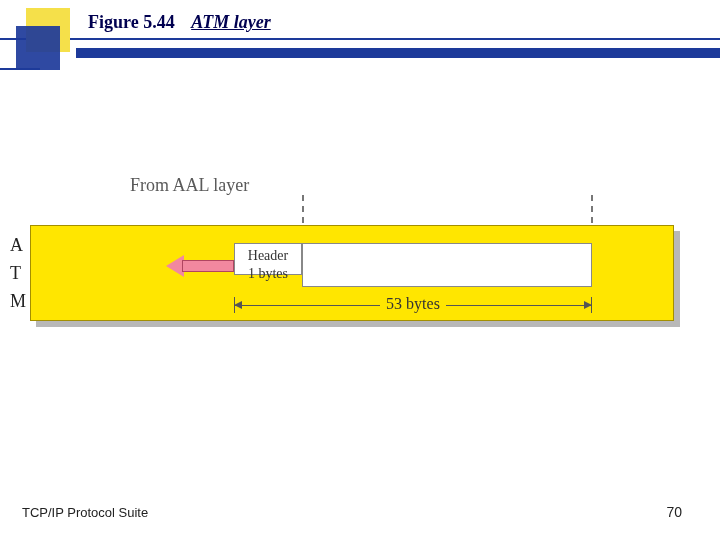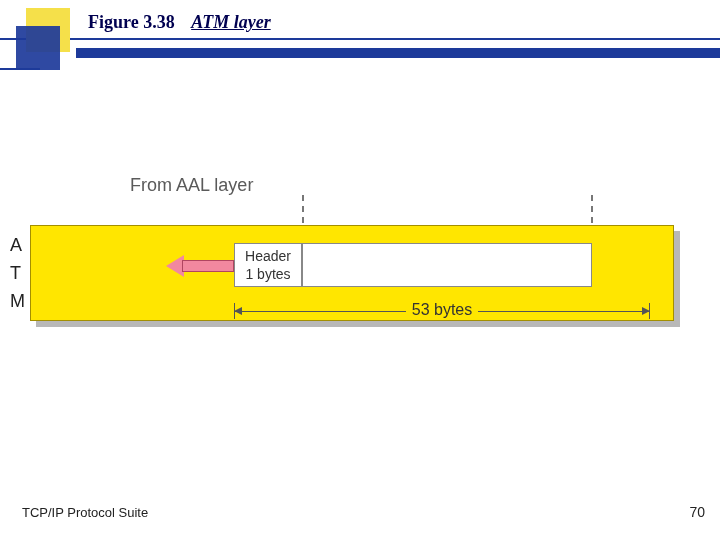--- a/index.html
+++ b/index.html
@@ -77,21 +77,21 @@
   .title .fignum { font-style: normal; }
   .title .figtitle { font-style: italic; margin-left: 12px; text-decoration: underline; }
 
   
   .stage {
     position: absolute;
     left: 10px;
     top: 175px;
     width: 700px;
     height: 200px;
-    font-family: Liberation Sans, sans-serif;
+    font-family: Liberation Serif, serif;
   }
 
   
   .from-aal {
     position: absolute;
     left: 120px;
     top: 0;
     font-size: 18px;
     color: #5a5a5a;
   }
@@ -149,21 +149,21 @@
     border: 1px solid #a38f00;
     box-sizing: border-box;
   }
 
   
   .header-box {
     position: absolute;
     left: 224px;
     top: 68px;
     width: 68px;
-    height: 44px;
+    height: 32px;
     background: #fff;
     border: 1px solid #888;
     font-size: 14px;
     line-height: 18px;
     text-align: center;
     padding-top: 3px;
     box-sizing: border-box;
     color: #333;
   }
   .payload-box {
@@ -174,22 +174,22 @@
     height: 44px;
     background: #fff;
     border: 1px solid #888;
     box-sizing: border-box;
   }
 
   
   .dim-line {
     position: absolute;
     left: 224px;
-    top: 128px;
-    width: 416px;
+    top: 122px;
+    width: 358px;
     height: 18px;
   }
   .dim-line .bar {
     position: absolute;
     left: 0; right: 0; top: 8px;
     height: 1px;
     background: #555;
   }
   .dim-line .tick-l {
     position: absolute; left: 0; top: 0; height: 16px; width: 1px; background: #555;
@@ -266,40 +266,40 @@
     position: absolute;
     left: 22px;
     bottom: 20px;
     font-size: 13px;
     color: #222;
     font-family: Arial, Helvetica, sans-serif;
     margin-top: 14px;
   }
   .footer-right {
     position: absolute;
-    right: 15px;
+    right: 38px;
     bottom: 20px;
     font-size: 14px;
     color: #222;
     font-family: Arial, Helvetica, sans-serif;
   }
 </style>
 </head>
 <body>
 
 <div class="header-decor">
   <div class="decor-thinline"></div>
   <div class="decor-square-outer"></div>
   <div class="decor-square-inner"></div>
   <div class="decor-thickline"></div>
   <div class="decor-thinline-lower"></div>
 </div>
 
 <div class="title">
-  <span class="fignum">Figure 3.38</span>
+  <span class="fignum">Figure 5.44</span>
   <span class="figtitle">ATM layer</span>
 </div>
 
 <div class="stage">
 
   <div class="from-aal">From AAL layer</div>
 
 
   <div class="dash dash-left"></div>
   <div class="dash dash-right"></div>

